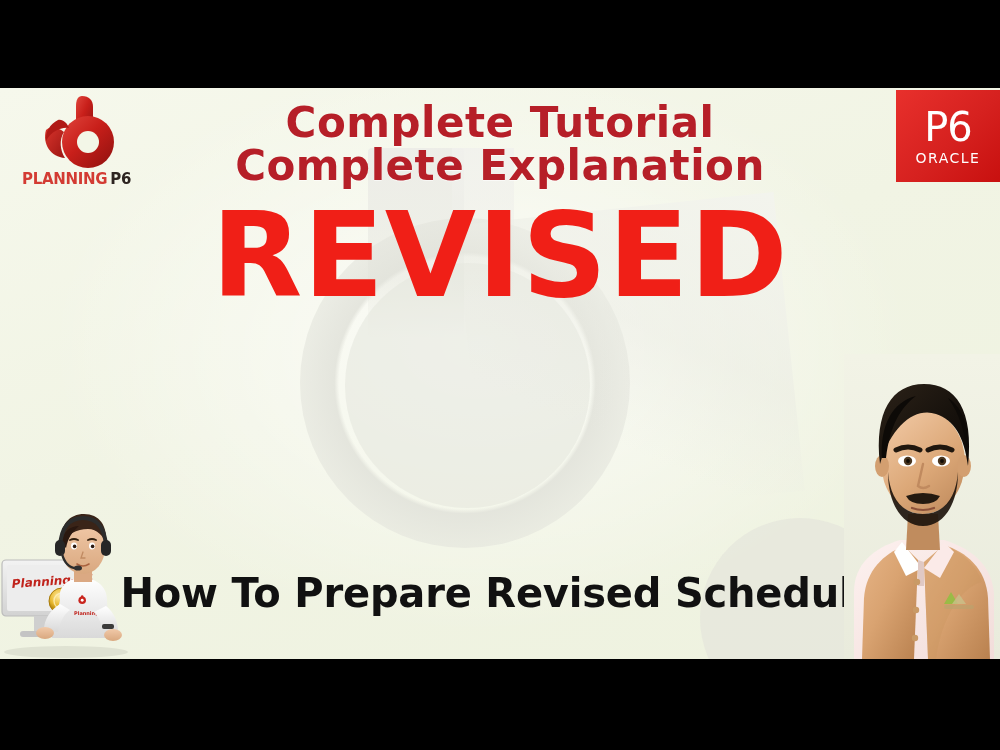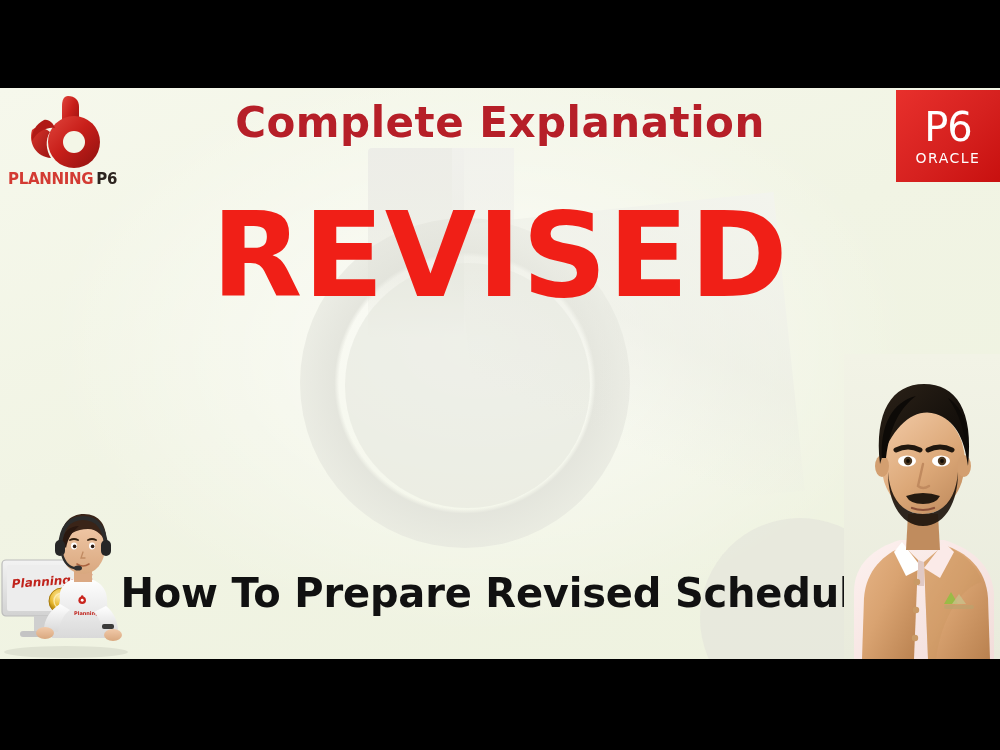--- a/index.html
+++ b/index.html
@@ -89,21 +89,21 @@
   .wm-disc-low {
     left: 700px; top: 430px;
     width: 200px; height: 200px;
     border-radius: 50%;
     background: rgba(226,227,219,0.6);
   }
 
   
   .brand-logo {
     position: absolute;
-    left: 6px; top: 6px;
+    left: 20px; top: 6px;
     width: 135px; height: 105px;
     z-index: 20;
     text-decoration: underline;
   }
   .brand-mark {
     position: absolute;
     left: 18px; top: 0px;
     width: 86px; height: 76px;
   }
   .brand-wordmark {
@@ -261,20 +261,21 @@
         <span class="w1">PLANNING</span><span class="w2">P6</span>
       </div>
     </div>
 
     <div class="p6-badge">
       <div class="p6-badge-title">P6</div>
       <div class="p6-badge-sub">ORACLE</div>
     </div>
 
     <div class="kicker">
+      <div class="kicker-line">Complete Tutorial</div>
       <div class="kicker-line">Complete Explanation</div>
     </div>
 
     <div class="hero">
       <div class="hero-line">REVISED</div>
     </div>
 
     <div class="subline">
       <div class="subline-text">How To Prepare Revised Schedule</div>
     </div>

